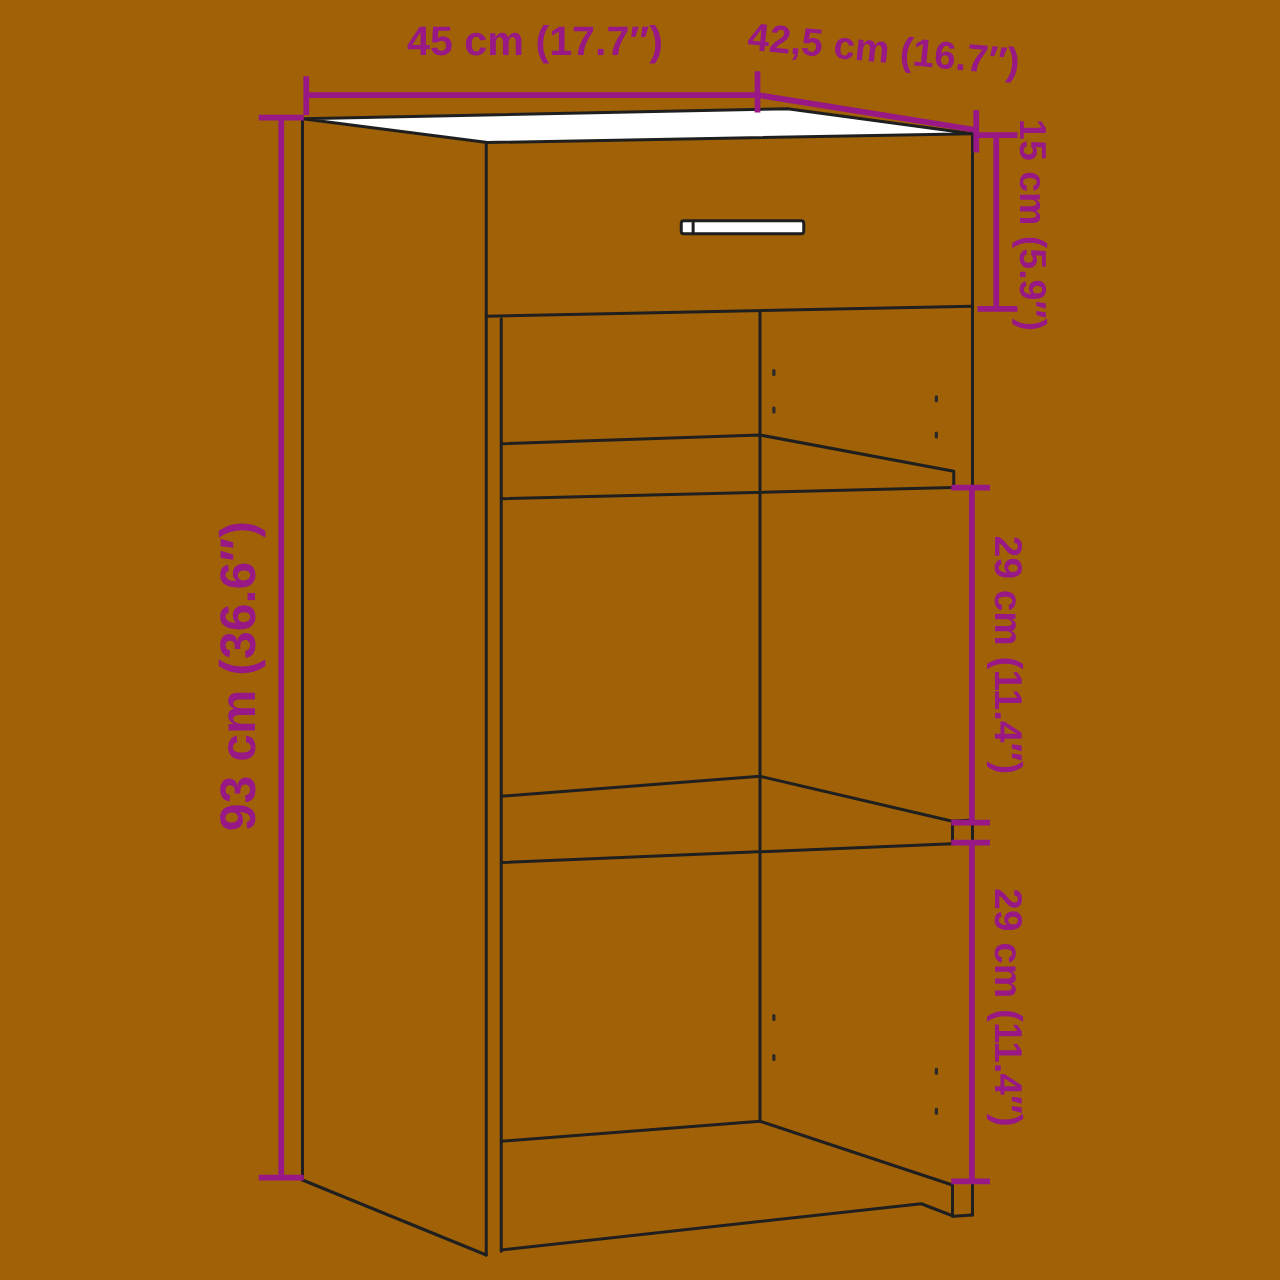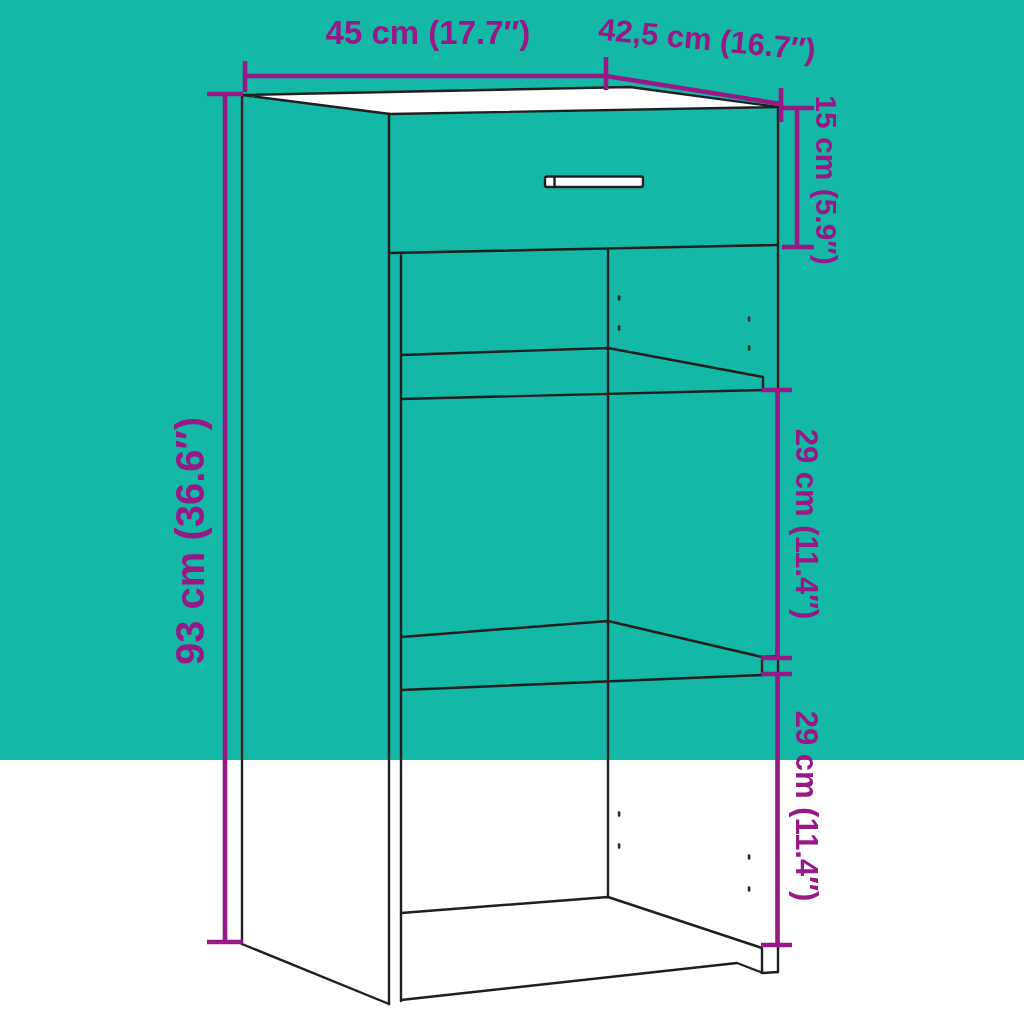--- a/index.html
+++ b/index.html
@@ -7,22 +7,22 @@
     padding: 0;
     background: #ffffff;
     width: 1024px;
     height: 1024px;
     overflow: hidden;
     font-family: "Liberation Sans", sans-serif;
   }
   .stage {
     position: relative;
     width: 1024px;
-    height: 760px;
-    background: #14b8a6;
+    height: 1024px;
+    background: #a16207;
   }
   svg { display: block; }
   .outline {
     fill: none;
     stroke: #1f1f1f;
     stroke-width: 2.4;
     stroke-linecap: round;
     stroke-linejoin: round;
   }
   .outline-fill {

